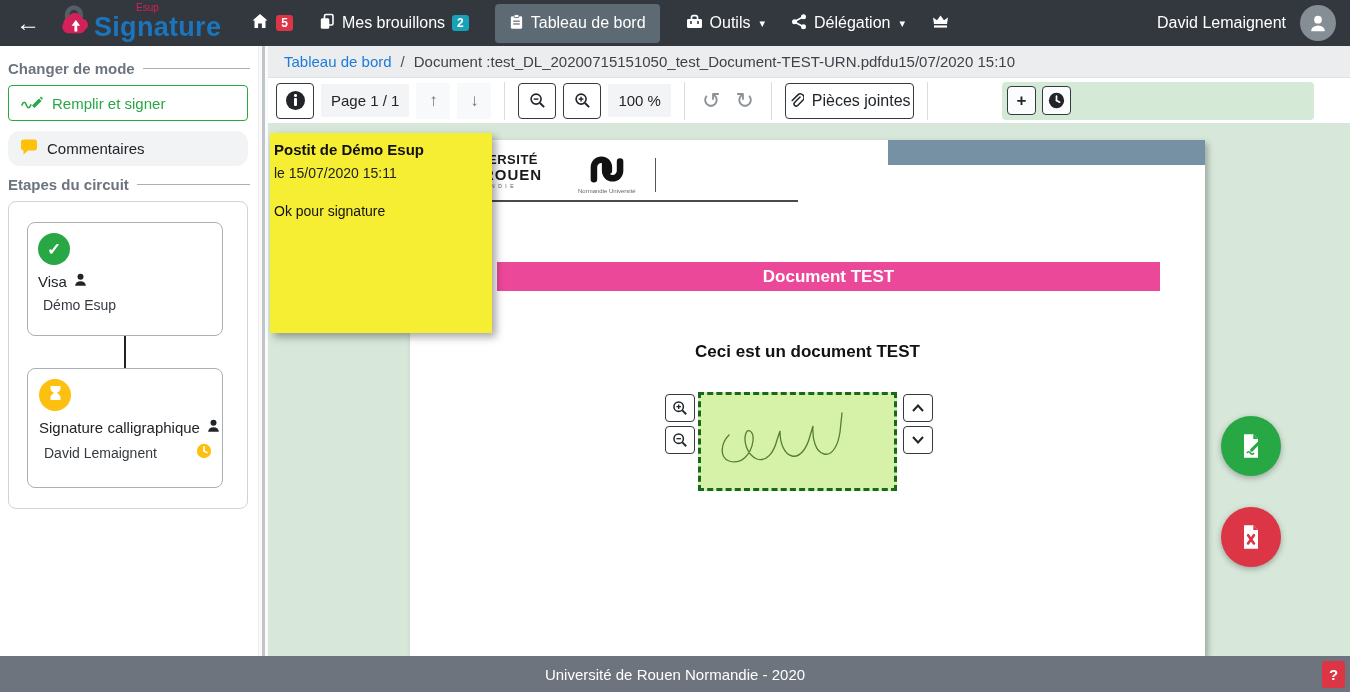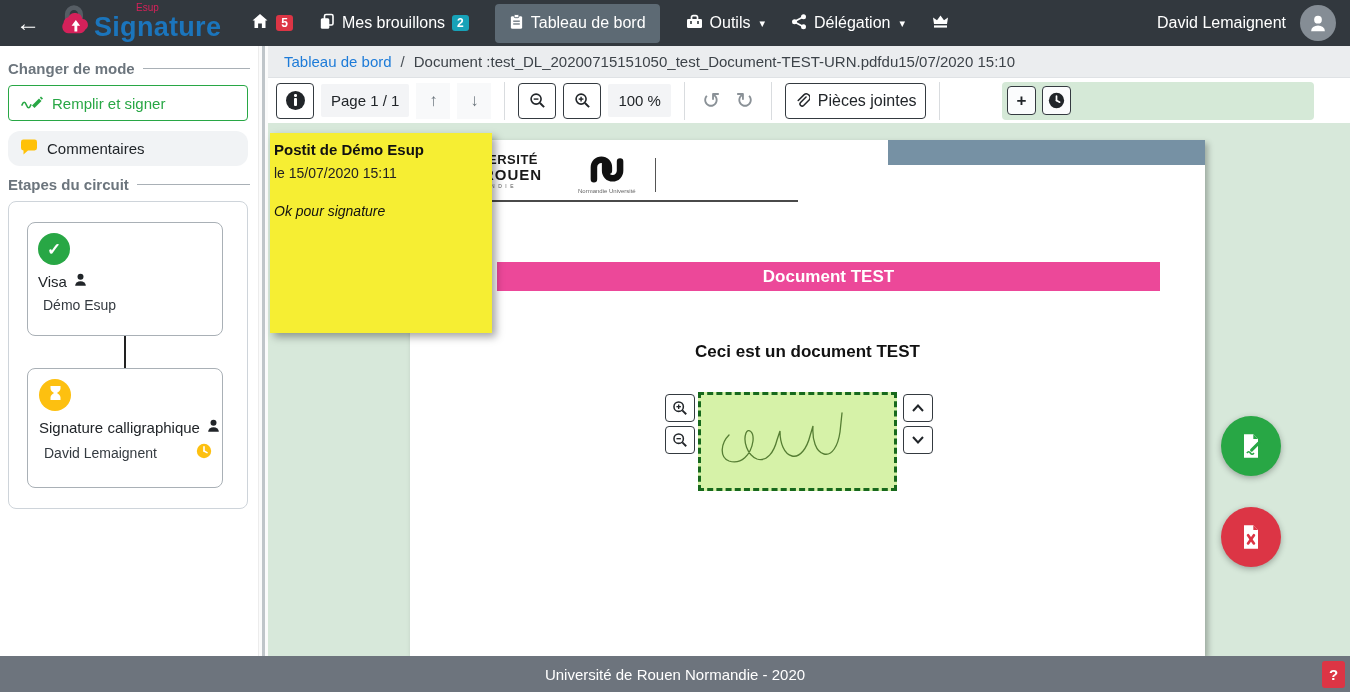--- a/index.html
+++ b/index.html
@@ -61,21 +61,21 @@
           display:flex; flex-direction:column; }
   .breadcrumb { height:32px; background:#ebedef; border-bottom:1px solid #dfe2e5;
                 display:flex; align-items:center; gap:9px; padding:0 16px; font-size:15px; }
   .crumb-link { color:#1d7bd8; cursor:pointer; }
   .crumb-sep { color:#495057; }
   .crumb-current { color:#3d4349; }
 
   .toolbar { height:45px; background:#fff; display:flex; align-items:center; padding:0 8px; gap:7px; }
   .tbtn { height:36px; min-width:38px; border:1px solid #343a40; border-radius:4px; background:#fff;
           display:flex; align-items:center; justify-content:center; gap:8px; cursor:pointer;
-          font-size:16px; color:#212529; padding:0 8px; }
+          font-size:16px; color:#212529; padding:0 2px; }
   .tile { background:#f3f4f6; border-radius:2px; padding:8px 10px; font-size:15px; color:#212529; }
   .arrow-tile { background:#f8f9fa; width:34px; height:36px; display:flex; align-items:center;
                 justify-content:center; color:#6c757d; font-size:17px; font-weight:bold; cursor:pointer; }
   .tb-divider { width:1px; height:38px; background:#d9dcdf; margin:0 6px; }
   .ghost { color:#8a9197; font-size:22px; cursor:pointer; padding:0 4px; }
   .info-circle { width:19px; height:19px; border-radius:50%; background:#212529; position:relative; }
   .info-circle .dot { position:absolute; left:8.5px; top:3px; width:2.5px; height:2.5px; background:#fff; border-radius:50%; }
   .info-circle .bar { position:absolute; left:8.5px; top:7px; width:2.5px; height:8px; background:#fff; border-radius:1px; }
   .green-strip { margin-left:auto; margin-right:28px; width:312px; height:38px; background:#d5e9d7;
                  border-radius:4px; display:flex; align-items:center; gap:6px; padding:0 5px; }
@@ -104,21 +104,21 @@
   .sq-btn { width:30px; height:28px; background:#fff; border:1px solid #343a40; border-radius:4px;
             display:flex; align-items:center; justify-content:center; cursor:pointer; }
   .sig-box { position:absolute; left:288px; top:252px; width:199px; height:99px;
              background:#d6f2a8; border:3px dashed #17691c; }
 
   
   .postit { position:absolute; left:270px; top:133px; width:222px; height:200px; z-index:50;
             background:#f6ee33; box-shadow:4px 4px 8px rgba(0,0,0,.35); padding:8px 4px; }
   .postit-title { font-weight:bold; font-size:15px; color:#111; }
   .postit-date { font-size:14px; color:#222; margin-top:7px; }
-  .postit-msg { font-size:14px; color:#111; margin-top:22px;font-style:italic; }
+  .postit-msg { font-size:14px; color:#111; margin-top:22px; }
 
   
   .fab { position:absolute; width:60px; height:60px; border-radius:50%; display:flex;
          align-items:center; justify-content:center; cursor:pointer; box-shadow:0 2px 6px rgba(0,0,0,.3); z-index:40; }
   .fab-sign { left:1221px; top:416px; background:#28a745; }
   .fab-refuse { left:1221px; top:507px; background:#dc3545; }
 
   
   .footer { position:absolute; left:0; right:0; bottom:0; height:36px; background:#6d747d;
             color:#fff; font-size:15px; display:flex; align-items:center; justify-content:center; }

